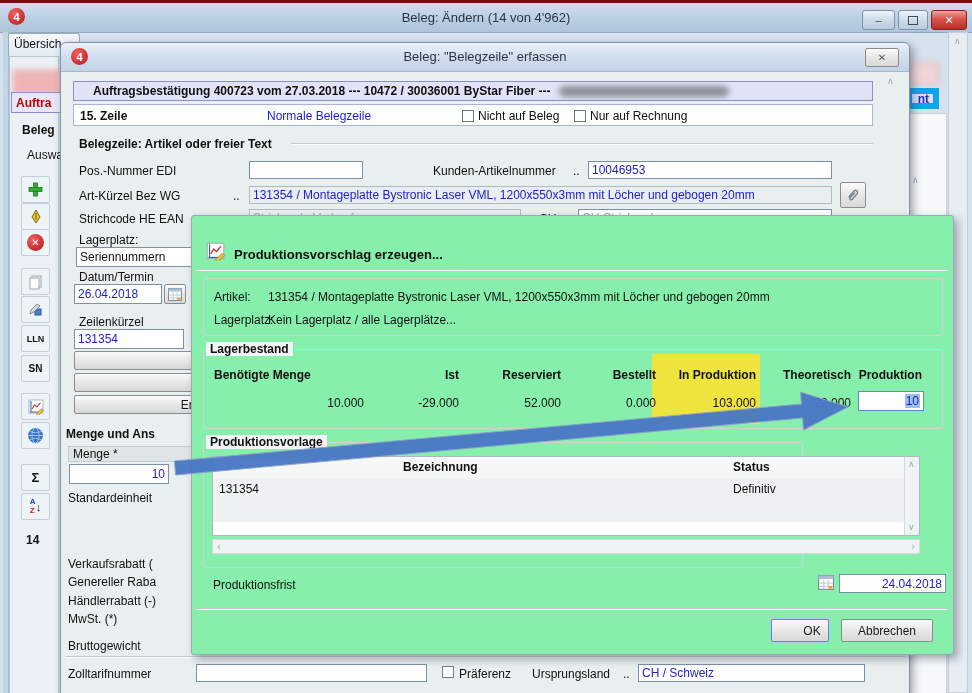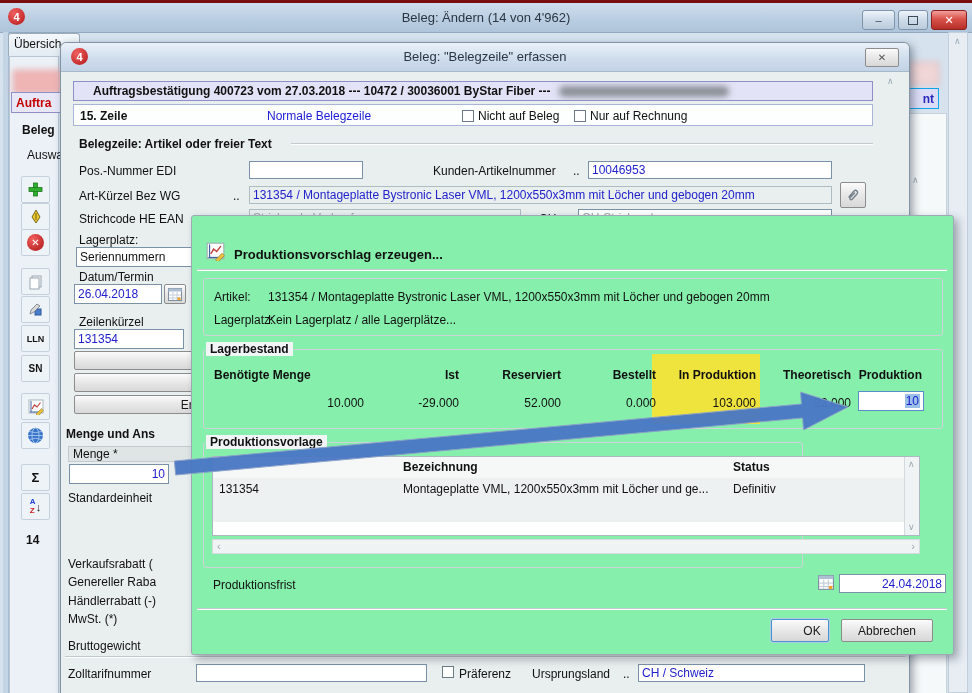--- a/index.html
+++ b/index.html
@@ -130,21 +130,21 @@
         <span style="color:#2244cc;">A</span>
         <span style="color:#cc2222;">Z</span>
       </span>
       <span style="font-size:11px;color:#111;">↓</span>
     </span>
   </div>
   <div class="abs b" style="left:26px;top:533px;">14</div>
 
   <div class="abs" style="left:903px;top:113px;width:42px;height:580px;background:#f6f9fa;border:1px solid #c8d2da;"></div>
   <div class="abs blur" style="left:908px;top:62px;width:29px;height:21px;background:#f0d6d6;border:1px dotted #d06060;"></div>
-  <div class="abs b" style="left:906px;top:88px;width:33px;height:21px;background:#dcdcf6;border:1px solid #0ea5e9;
+  <div class="abs b" style="left:906px;top:88px;width:33px;height:21px;background:#dcdcf6;border:6px solid #0ea5e9;
               color:#2a2ac0;display:flex;align-items:center;justify-content:flex-end;
               padding-right:4px;box-sizing:border-box;">nt</div>
   <span class="chev abs" style="left:912px;top:176px;">∧</span>
 
   <div class="abs" style="left:60px;top:42px;width:848px;height:651px;background:#e9eeee;
               border:1px solid #8294a4;border-radius:6px 6px 0 0;box-shadow:3px 3px 8px rgba(40,50,70,.45);z-index:10;">
 
     <div class="abs" style="left:0;top:0;width:848px;height:28px;border-radius:6px 6px 0 0;
                 background:linear-gradient(#eaf1f9,#cfdded 55%,#c3d3e6);border-bottom:1px solid #a7b8ca;">
       <div class="abs flex" style="left:10px;top:5px;width:17px;height:17px;border-radius:50%;
@@ -312,21 +312,20 @@
       <div class="abs" style="left:8px;top:13px;width:708px;height:80px;background:#fff;border:1px solid #aeb8c0;box-sizing:border-box;">
 
         <div class="abs" style="left:0;top:0;width:706px;height:21px;background:#f6f8f8;border-bottom:1px solid #d4dadd;">
           <span class="abs b" style="left:6px;top:3px;"></span>
           <span class="abs b" style="left:190px;top:3px;">Bezeichnung</span>
           <span class="abs b" style="left:520px;top:3px;">Status</span>
         </div>
 
         <div class="abs" style="left:0;top:21px;width:691px;height:22px;background:#eef1f1;">
           <span class="abs" style="left:6px;top:4px;">131354</span>
-          <span class="abs" style="left:190px;top:4px;">Montageplatte VML, 1200x550x3mm mit Löcher und ge...</span>
           <span class="abs" style="left:520px;top:4px;">Definitiv</span>
         </div>
         <div class="abs" style="left:0;top:43px;width:691px;height:22px;background:#eef1f1;"></div>
 
         <div class="abs" style="left:691px;top:0;width:15px;height:78px;background:#f0f3f4;border-left:1px solid #d4dadd;box-sizing:border-box;">
           <span class="chev abs" style="left:3px;top:3px;">∧</span>
           <span class="chev abs" style="left:3px;bottom:3px;">∨</span>
         </div>
       </div>
 

